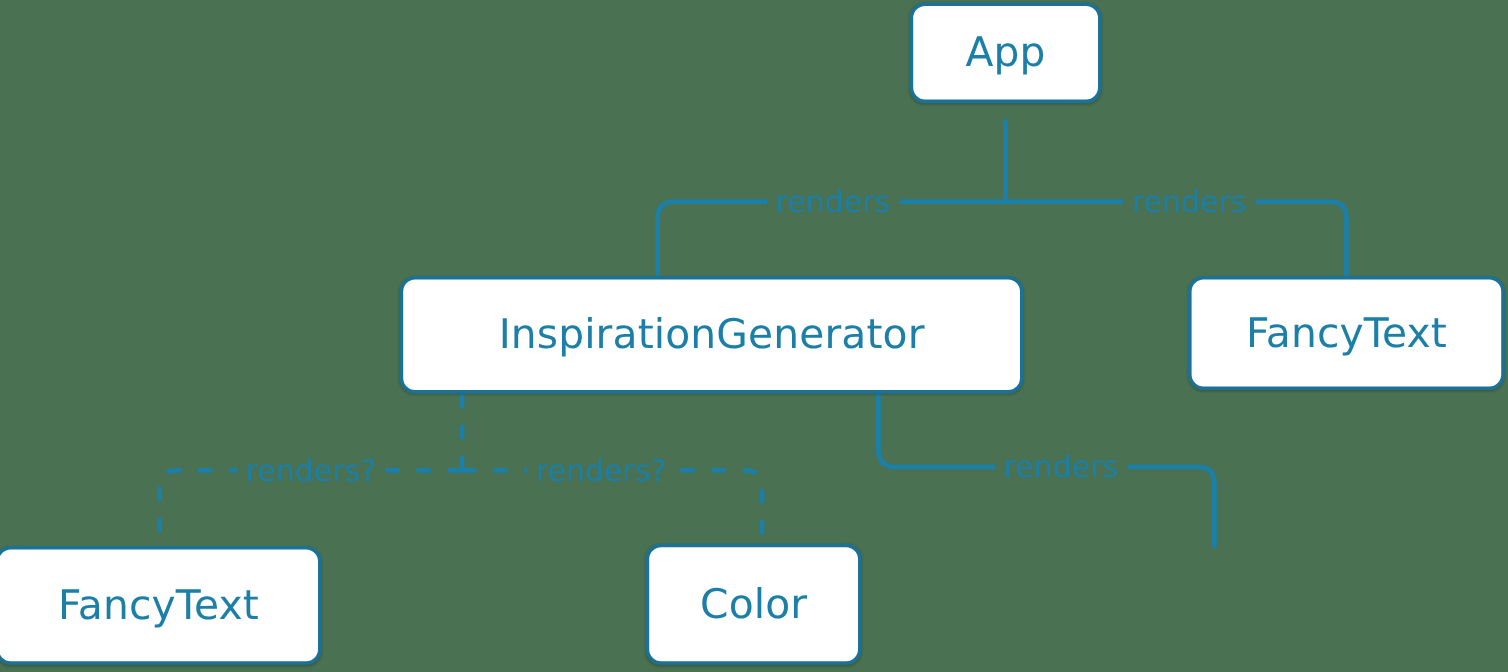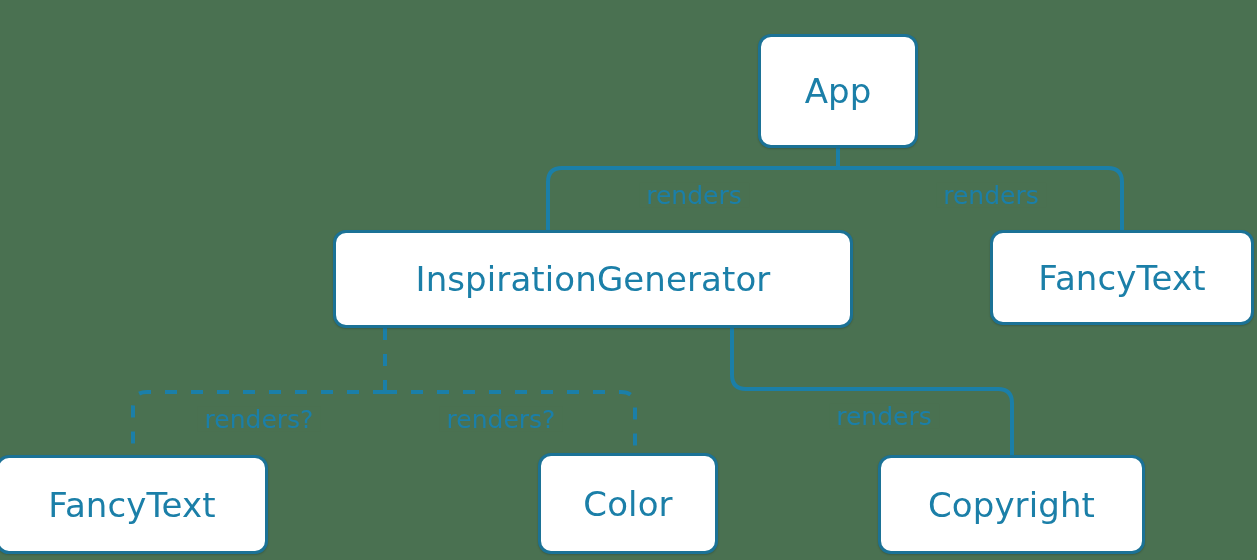--- a/index.html
+++ b/index.html
@@ -44,21 +44,20 @@
   .edge-label {
     position: absolute;
     color: #1b7fa8;
     font-size: 25px;
     line-height: 1;
     white-space: nowrap;
     transform: translate(-50%, -50%);
     background: #4a7151;
     padding: 0 7px;
     z-index: 2;
-    margin-top: 27px;
   }
 </style>
 </head>
 <body>
 
 <div id="canvas">
 
   <svg id="edges" viewBox="0 0 1257 560" width="1257" height="560" xmlns="http://www.w3.org/2000/svg">
 
     <path d="M 838 101 L 838 168" fill="none" stroke="#1b7fa8" stroke-width="4" stroke-linecap="round"></path>
@@ -69,43 +68,40 @@
 
     <path d="M 385 328 L 385 392" fill="none" stroke="#1b7fa8" stroke-width="4" stroke-linecap="butt" stroke-dasharray="12 14"></path>
 
     <path d="M 385 392 L 147 392 Q 133 392 133 406 L 133 455" fill="none" stroke="#1b7fa8" stroke-width="4" stroke-linecap="butt" stroke-dasharray="12 14" stroke-linejoin="round"></path>
 
     <path d="M 385 392 L 621 392 Q 635 392 635 406 L 635 453" fill="none" stroke="#1b7fa8" stroke-width="4" stroke-linecap="butt" stroke-dasharray="12 14" stroke-linejoin="round"></path>
 
     <path d="M 732 328 L 732 375 Q 732 389 746 389 L 998 389 Q 1012 389 1012 403 L 1012 455" fill="none" stroke="#1b7fa8" stroke-width="4" stroke-linecap="round" stroke-linejoin="round"></path>
   </svg>
 
-  <div class="node" style="left:758px; top:2px; width:160px; height:114px;margin-top:32px;">
+  <div class="node" style="left:758px; top:2px; width:160px; height:84px;">
     <span class="node-label">App</span>
   </div>
 
   <div class="node" style="left:333px; top:230px; width:520px; height:98px;">
     <span class="node-label">InspirationGenerator</span>
   </div>
 
   <div class="node" style="left:990px; top:230px; width:264px; height:95px;">
     <span class="node-label">FancyText</span>
   </div>
 
   <div class="node" style="left:-4px; top:455px; width:272px; height:99px;">
     <span class="node-label">FancyText</span>
   </div>
 
   <div class="node" style="left:538px; top:453px; width:180px; height:101px;">
     <span class="node-label">Color</span>
   </div>
 
-  <div class="node" style="left:878px; top:455px; width:267px; height:99px;">
-    <span class="node-label">Copyright</span>
-  </div>
 
   <div class="edge-label" style="left:694px; top:168px;">renders</div>
 
   <div class="edge-label" style="left:991px; top:168px;">renders</div>
 
   <div class="edge-label" style="left:259px; top:392px;">renders?</div>
 
   <div class="edge-label" style="left:501px; top:392px;">renders?</div>
 
   <div class="edge-label" style="left:884px; top:389px;">renders</div>

